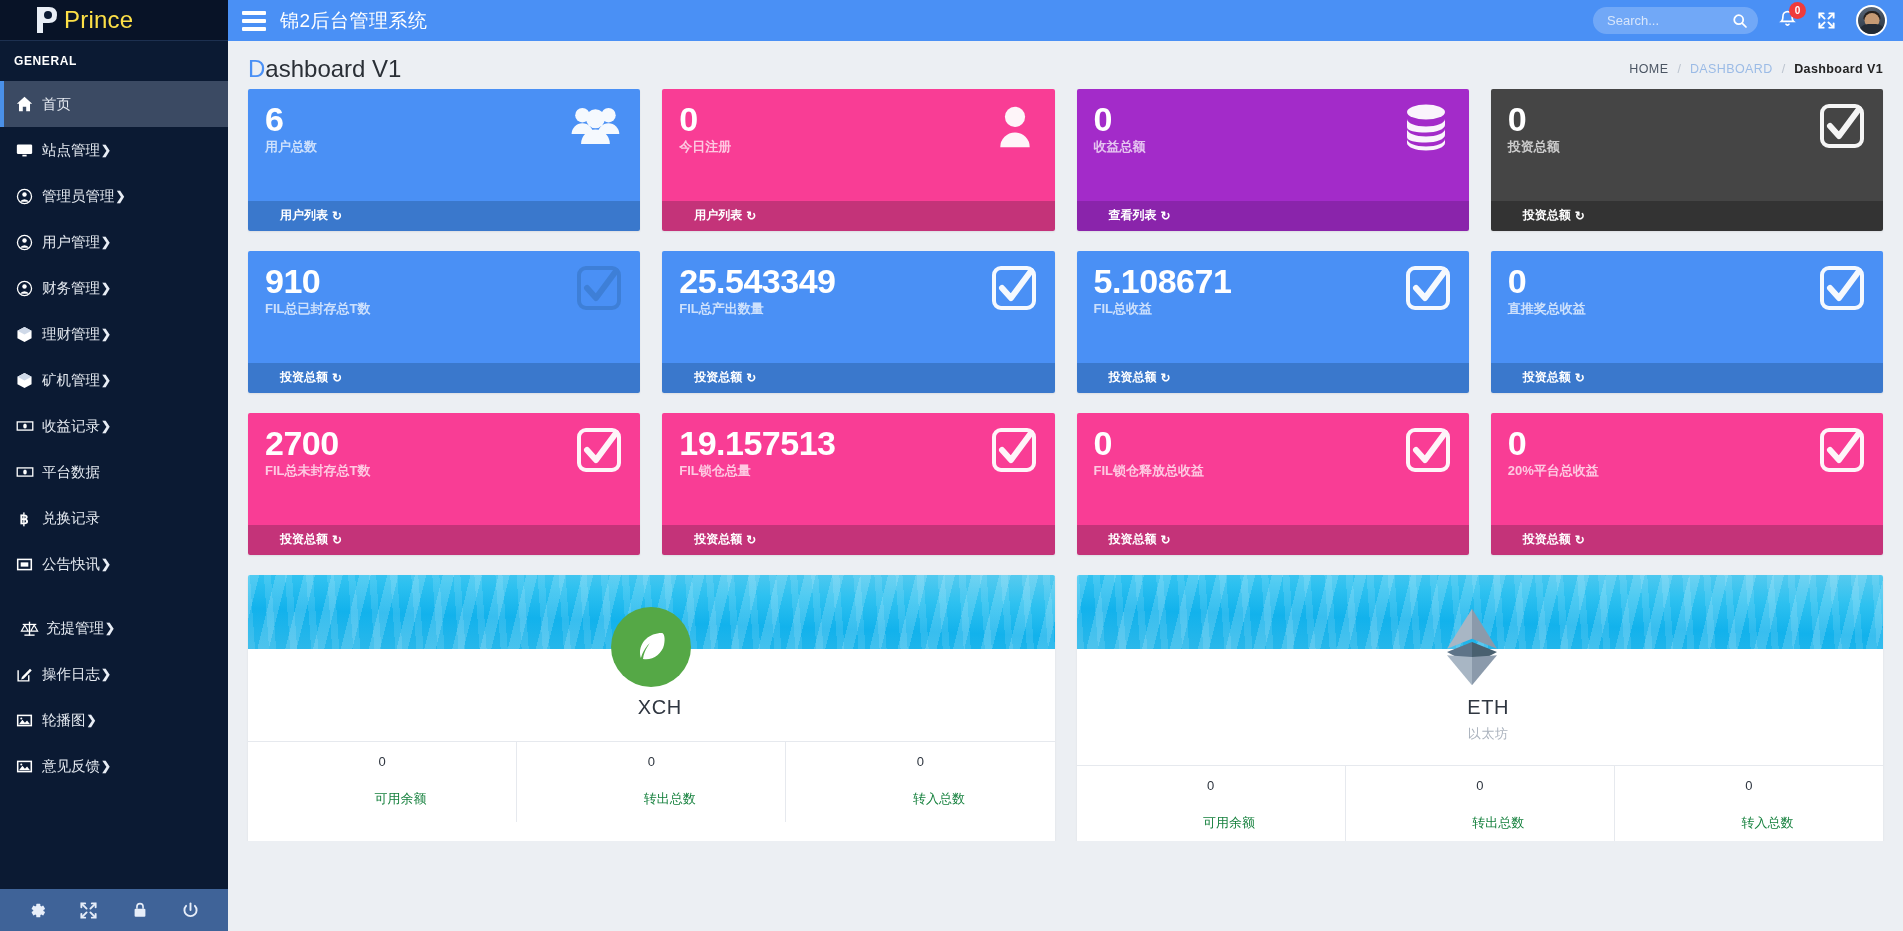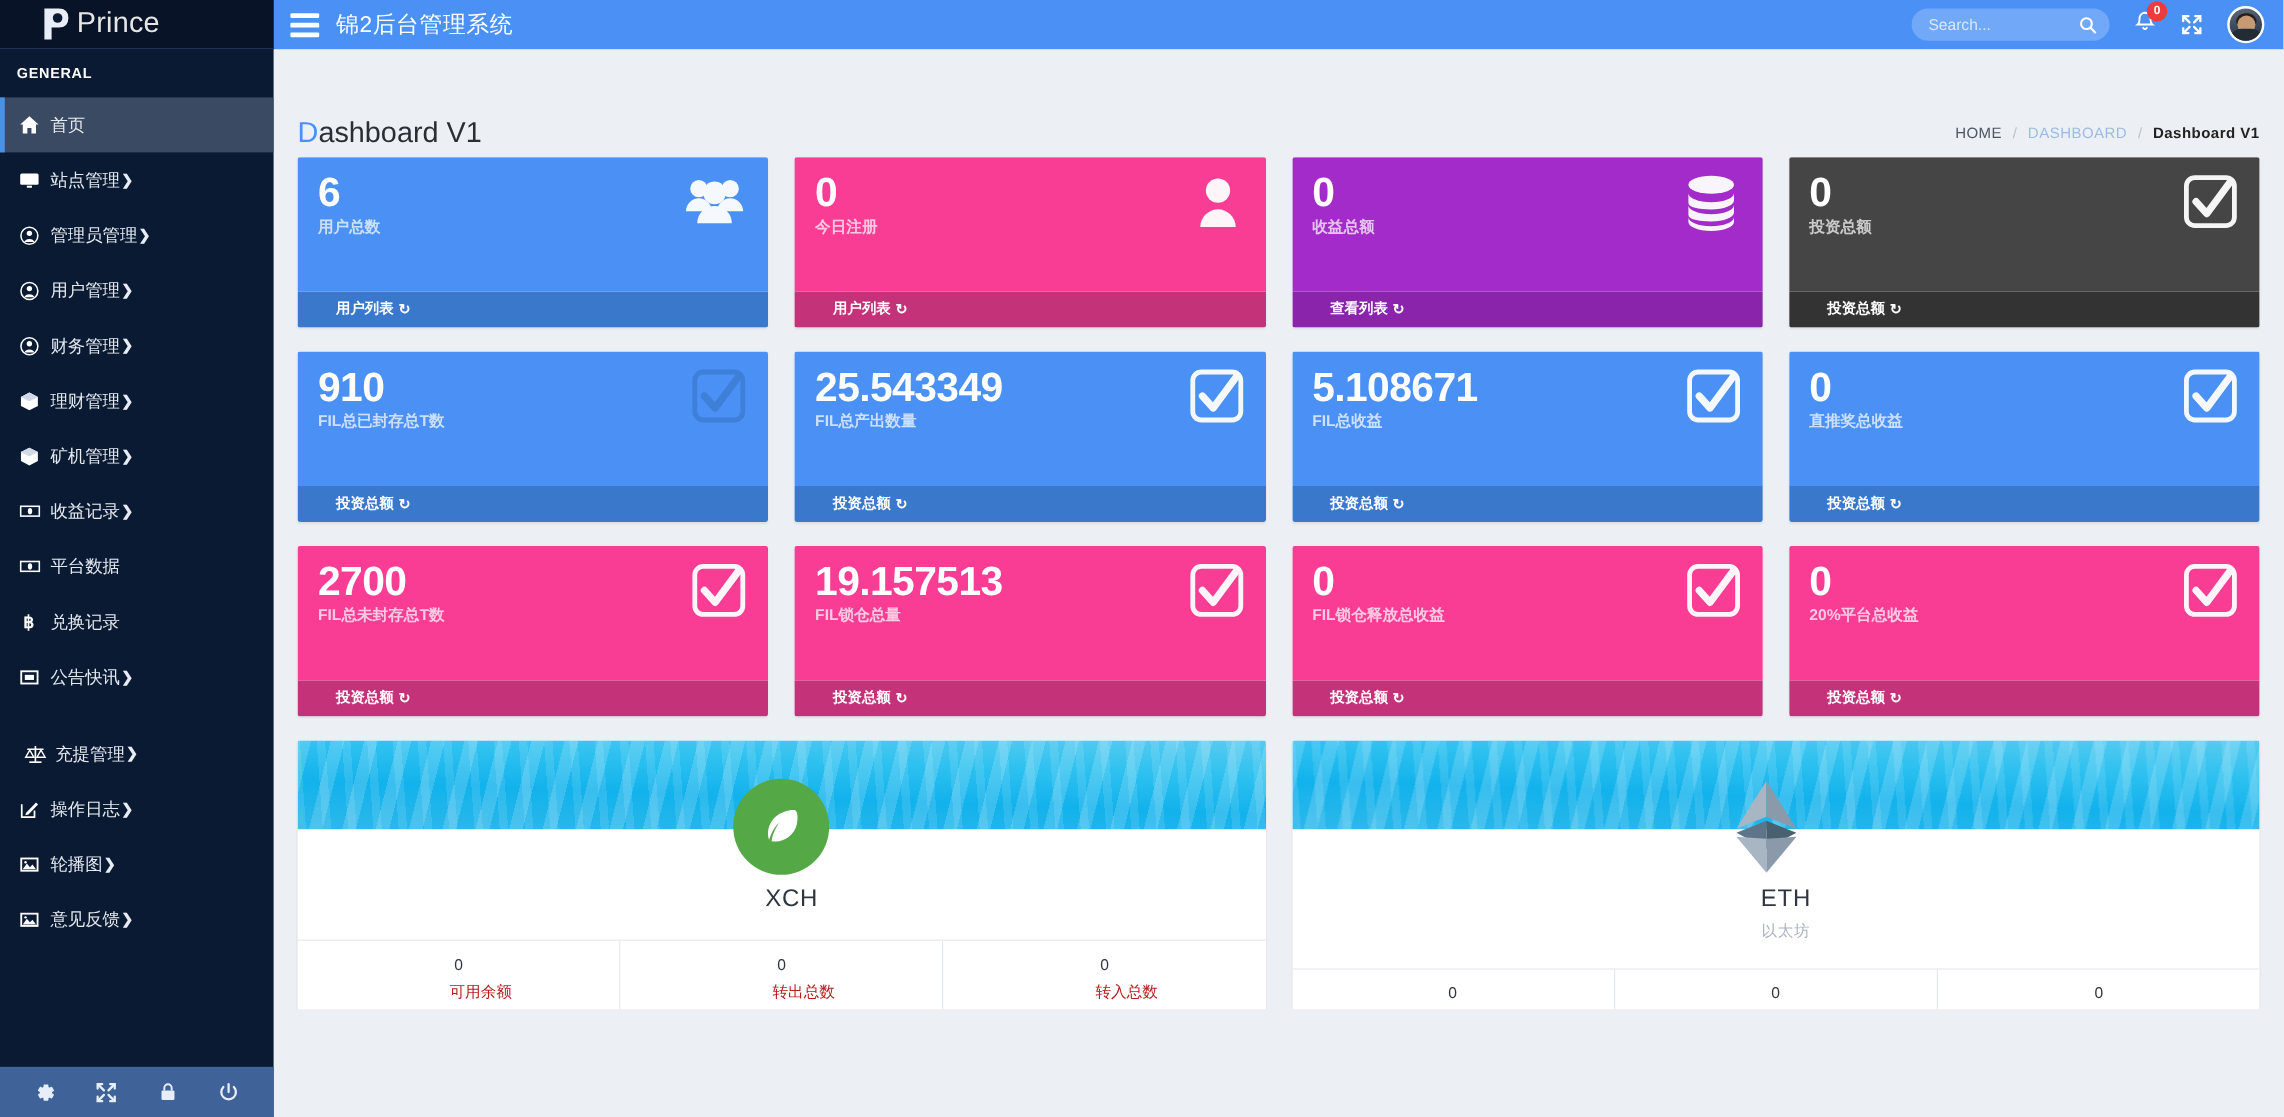--- a/index.html
+++ b/index.html
@@ -24,21 +24,21 @@
     display: flex; align-items: center;
     padding-left: 32px;
     border-bottom: 1px solid #1d3050;
   }
   .brand-logo {
     width: 28px; height: 30px;
     position: relative; margin-right: 4px;
   }
   .brand-logo svg { display:block; }
   .brand-text {
-    color: #e5e5e5; font-size: 24px; letter-spacing: .2px;
+    color: #fde047; font-size: 24px; letter-spacing: .2px;
     font-family: "Liberation Sans", sans-serif;
   }
   .nav-header {
     color: #fff; font-size: 12px; font-weight: bold;
     letter-spacing: .6px;
     padding: 13px 0 13px 14px;
   }
   .nav { flex: 1; overflow: hidden; }
   .nav-item {
     display: flex; align-items: center;
@@ -74,21 +74,21 @@
     justify-content: space-around;
     padding: 0 12px;
   }
   .sidebar-footer .fbtn {
     color: #e7eef9; cursor: pointer;
     display:flex; align-items:center; justify-content:center;
     width: 34px; height: 30px;
   }
 
   
-  .main { flex: 1; display: flex; flex-direction: column; height: 841px; min-width: 0; gap: 42px; }
+  .main { flex: 1; display: flex; flex-direction: column; height: 841px; min-width: 0; }
 
   .topbar {
     height: 41px; min-height: 41px;
     background: #4a90f5;
     display: flex; align-items: center;
     padding: 0 16px 0 0;
   }
   .hamburger {
     width: 52px; display: flex; flex-direction: column;
     align-items: center; justify-content: center; gap: 4px;
@@ -228,21 +228,21 @@
   .coin-meta { padding: 47px 0 22px 17px; text-align:center; }
   .coin-name { font-size: 20px; color:#2f3640; letter-spacing:.6px; }
   .coin-sub { font-size: 13px; color:#aab2bd; margin-top: 6px; letter-spacing:.6px; }
   .coin-stats { display:flex; border-top:1px solid #e6e9ee; }
   .coin-stat {
     flex:1; text-align:center; padding: 12px 0 14px 0;
     border-right:1px solid #e6e9ee;
   }
   .coin-stat:last-child { border-right:none; }
   .coin-stat .v { font-size: 13px; color:#2f3640; }
-  .coin-stat .k { font-size: 13px; color:#b91c1c; margin-top: 7px; padding-left: 37px; }
+  .coin-stat .k { font-size: 13px; color:#15803d; margin-top: 21px; padding-left: 37px; }
 </style>
 </head>
 <body>
 
 <div id="app">
 
   <aside class="sidebar">
 
     <div class="brand">
       <span class="brand-logo">

